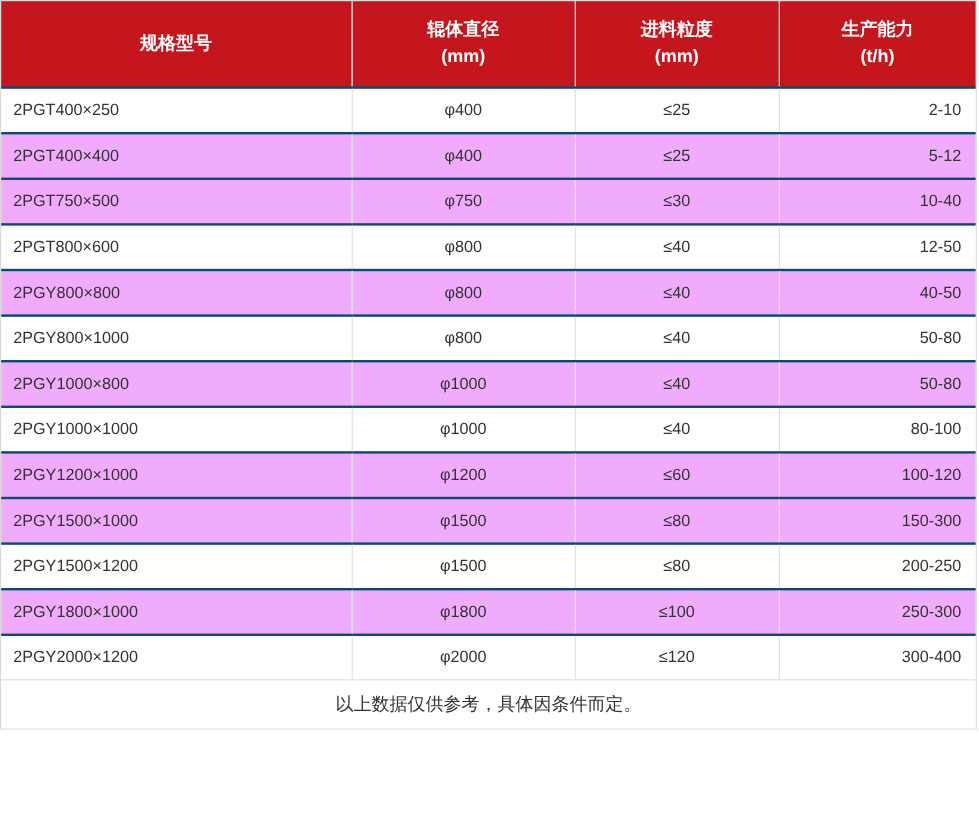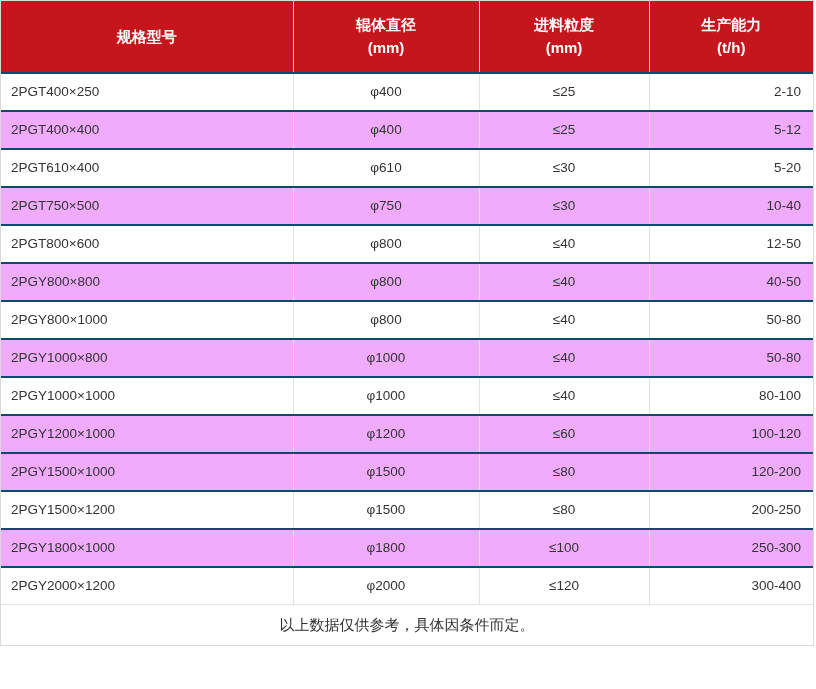--- a/index.html
+++ b/index.html
@@ -117,26 +117,20 @@
         <td>φ400</td>
         <td>≤25</td>
         <td>2-10</td>
       </tr>
       <tr class="alt">
         <td>2PGT400×400</td>
         <td>φ400</td>
         <td>≤25</td>
         <td>5-12</td>
       </tr>
-      <tr class="plain">
-        <td>2PGT610×400</td>
-        <td>φ610</td>
-        <td>≤30</td>
-        <td>5-20</td>
-      </tr>
       <tr class="alt">
         <td>2PGT750×500</td>
         <td>φ750</td>
         <td>≤30</td>
         <td>10-40</td>
       </tr>
       <tr class="plain">
         <td>2PGT800×600</td>
         <td>φ800</td>
         <td>≤40</td>
@@ -169,21 +163,21 @@
       <tr class="alt">
         <td>2PGY1200×1000</td>
         <td>φ1200</td>
         <td>≤60</td>
         <td>100-120</td>
       </tr>
       <tr class="alt">
         <td>2PGY1500×1000</td>
         <td>φ1500</td>
         <td>≤80</td>
-        <td>120-200</td>
+        <td>150-300</td>
       </tr>
       <tr class="plain">
         <td>2PGY1500×1200</td>
         <td>φ1500</td>
         <td>≤80</td>
         <td>200-250</td>
       </tr>
       <tr class="alt">
         <td>2PGY1800×1000</td>
         <td>φ1800</td>

